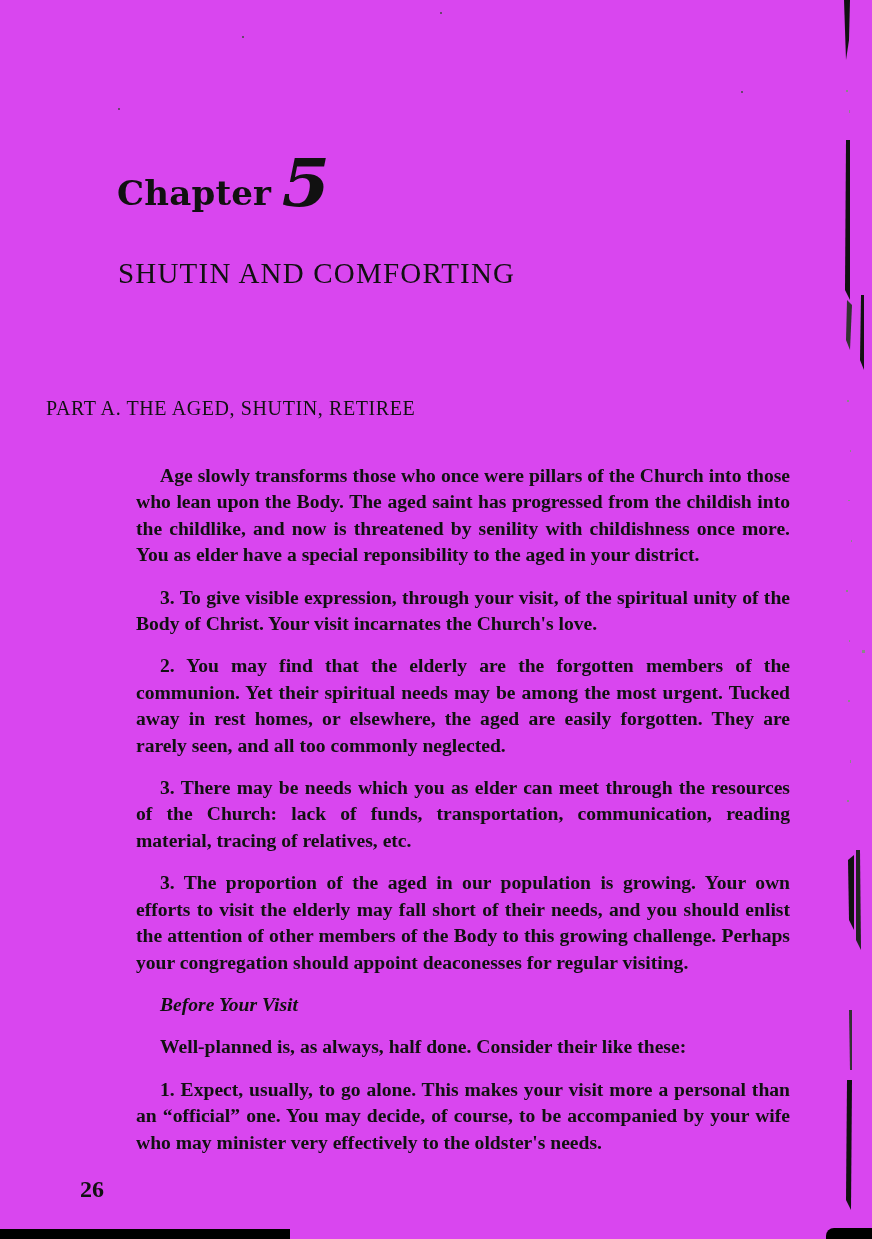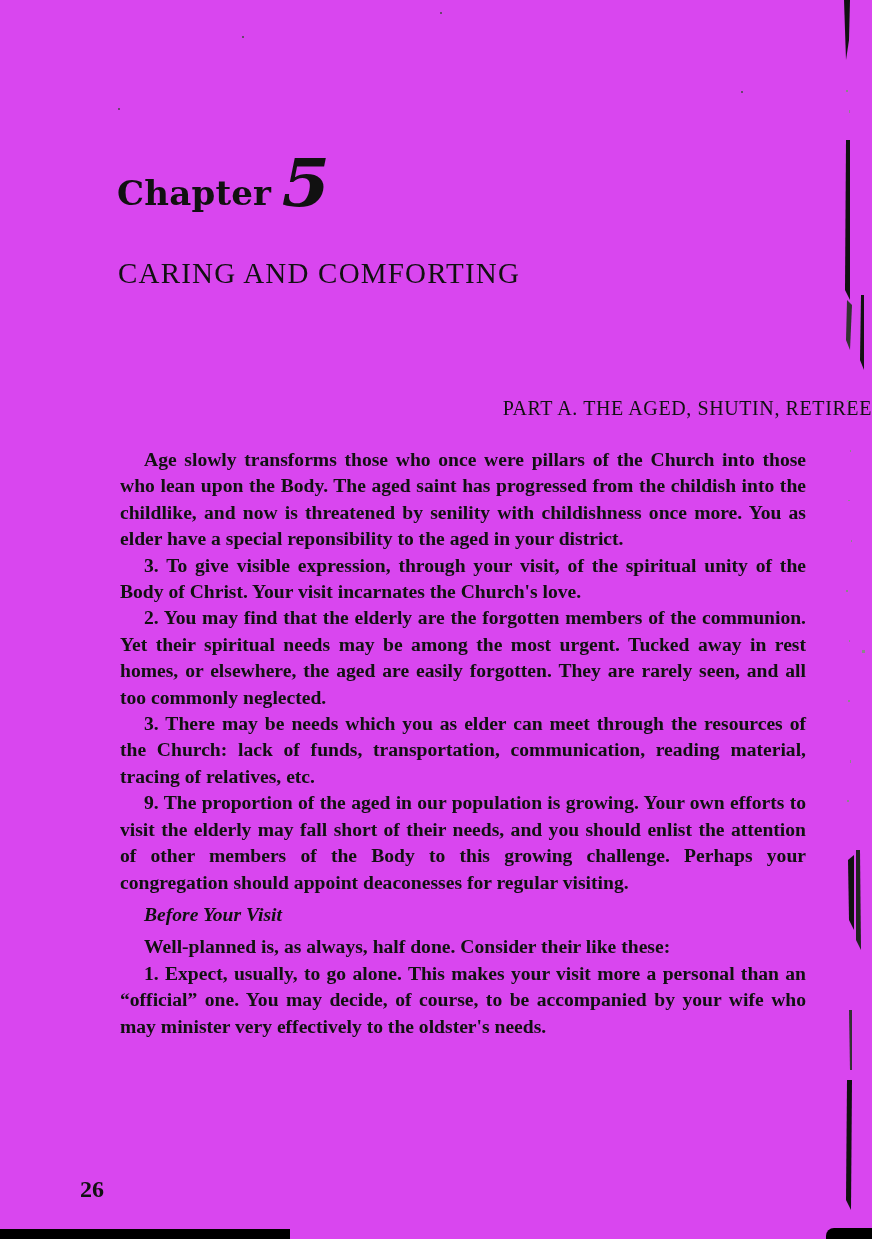--- a/index.html
+++ b/index.html
@@ -54,42 +54,42 @@
       font-size: 29px;
       letter-spacing: 1.2px;
       margin: 0;
       font-weight: normal;
     }
     .part-heading {
       position: absolute;
       left: 0;
       width: 872px;
       top: 397px;
-      text-align: right;
+      text-align: left;
       font-family: "Liberation Serif", serif;
       font-size: 20px;
       letter-spacing: 0.6px;
       margin: 0;
       font-weight: normal;
       padding-left: 46px;
       box-sizing: border-box;
     }
     .body-text {
       position: absolute;
       left: 120px;
       top: 447px;
       width: 686px;
       font-family: "Liberation Serif", serif;
       font-weight: bold;
       font-size: 19.6px;
       line-height: 26.4px;
       text-align: justify;
     }
     .body-text p {
-      margin: 0;
+      margin: 16px;
       text-indent: 24px;
     }
     .body-text p.subhead {
       font-style: italic;
       font-weight: bold;
       margin-top: 2px;
       margin-bottom: 4px;
     }
     .body-text p.subhead.before {
       margin-top: 6px;
@@ -143,30 +143,30 @@
 </head>
 <body>
 
 <div class="page">
 
   <div class="chapter-heading">
     <span class="chapter-word">Chapter</span>
     <span class="chapter-number">5</span>
   </div>
 
-  <h1 class="chapter-title">CARING AND COMFORTING</h1>
+  <h1 class="chapter-title">SHUTIN AND COMFORTING</h1>
 
   <h2 class="part-heading">PART A. THE AGED, SHUTIN, RETIREE</h2>
 
   <div class="body-text">
     <p>Age slowly transforms those who once were pillars of the Church into those who lean upon the Body. The aged saint has progressed from the childish into the childlike, and now is threatened by senility with childishness once more. You as elder have a special reponsibility to the aged in your district.</p>
     <p>3. To give visible expression, through your visit, of the spiritual unity of the Body of Christ. Your visit incarnates the Church's love.</p>
     <p>2. You may find that the elderly are the forgotten members of the communion. Yet their spiritual needs may be among the most urgent. Tucked away in rest homes, or elsewhere, the aged are easily forgotten. They are rarely seen, and all too commonly neglected.</p>
     <p>3. There may be needs which you as elder can meet through the resources of the Church: lack of funds, transportation, communication, reading material, tracing of relatives, etc.</p>
-    <p>9. The proportion of the aged in our population is growing. Your own efforts to visit the elderly may fall short of their needs, and you should enlist the attention of other members of the Body to this growing challenge. Perhaps your congregation should appoint deaconesses for regular visiting.</p>
+    <p>3. The proportion of the aged in our population is growing. Your own efforts to visit the elderly may fall short of their needs, and you should enlist the attention of other members of the Body to this growing challenge. Perhaps your congregation should appoint deaconesses for regular visiting.</p>
     <p class="subhead before">Before Your Visit</p>
     <p>Well-planned is, as always, half done. Consider their like these:</p>
     <p>1. Expect, usually, to go alone. This makes your visit more a personal than an “official” one. You may decide, of course, to be accompanied by your wife who may minister very effectively to the oldster's needs.</p>
   </div>
 
   <div class="page-number">26</div>
 
   <svg class="scan-edge-right" viewBox="0 0 32 1239" preserveAspectRatio="none">
     <path d="M4 0 L10 0 L9 40 L6 60 L5 30 Z" fill="#111"></path>
     <path d="M6 140 L10 140 L10 300 L5 290 Z" fill="#111"></path>

